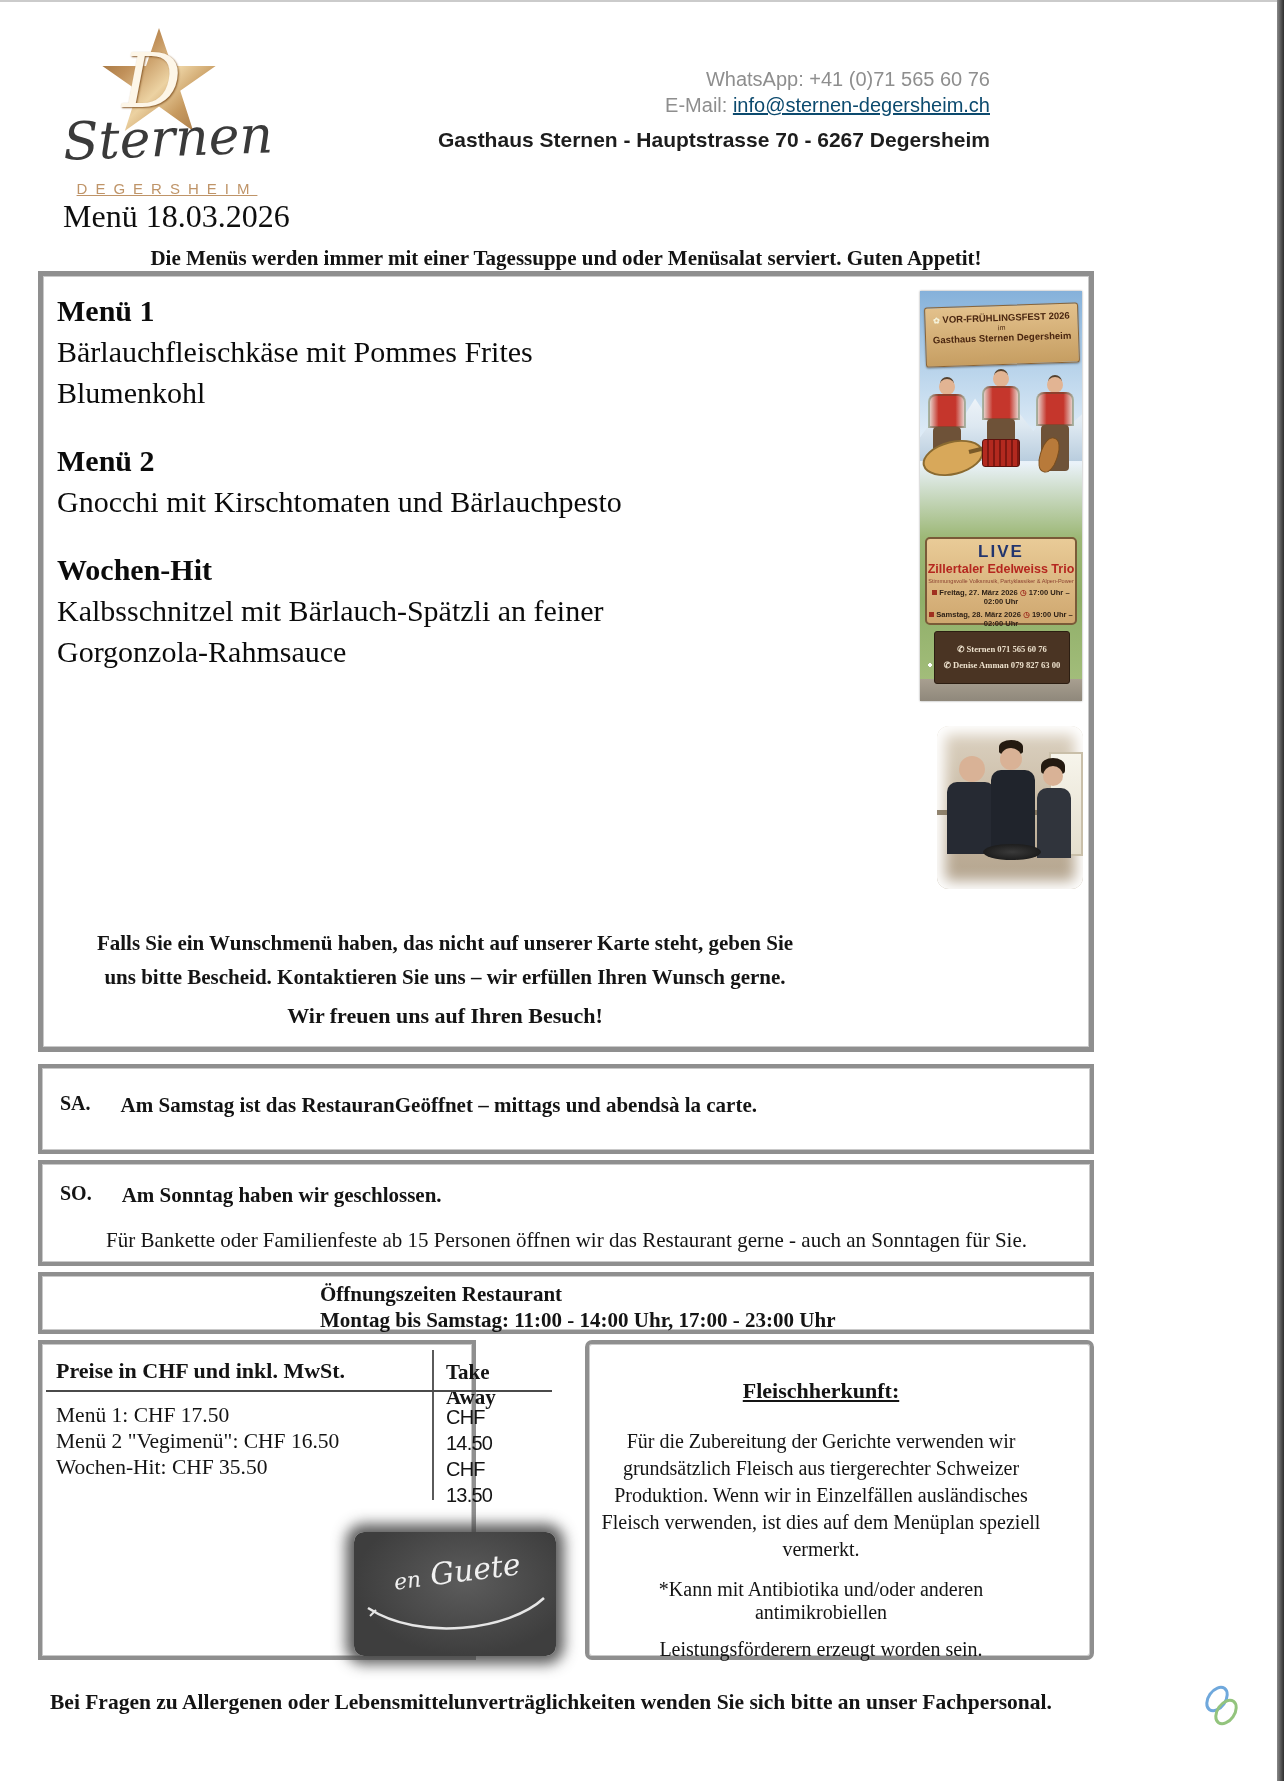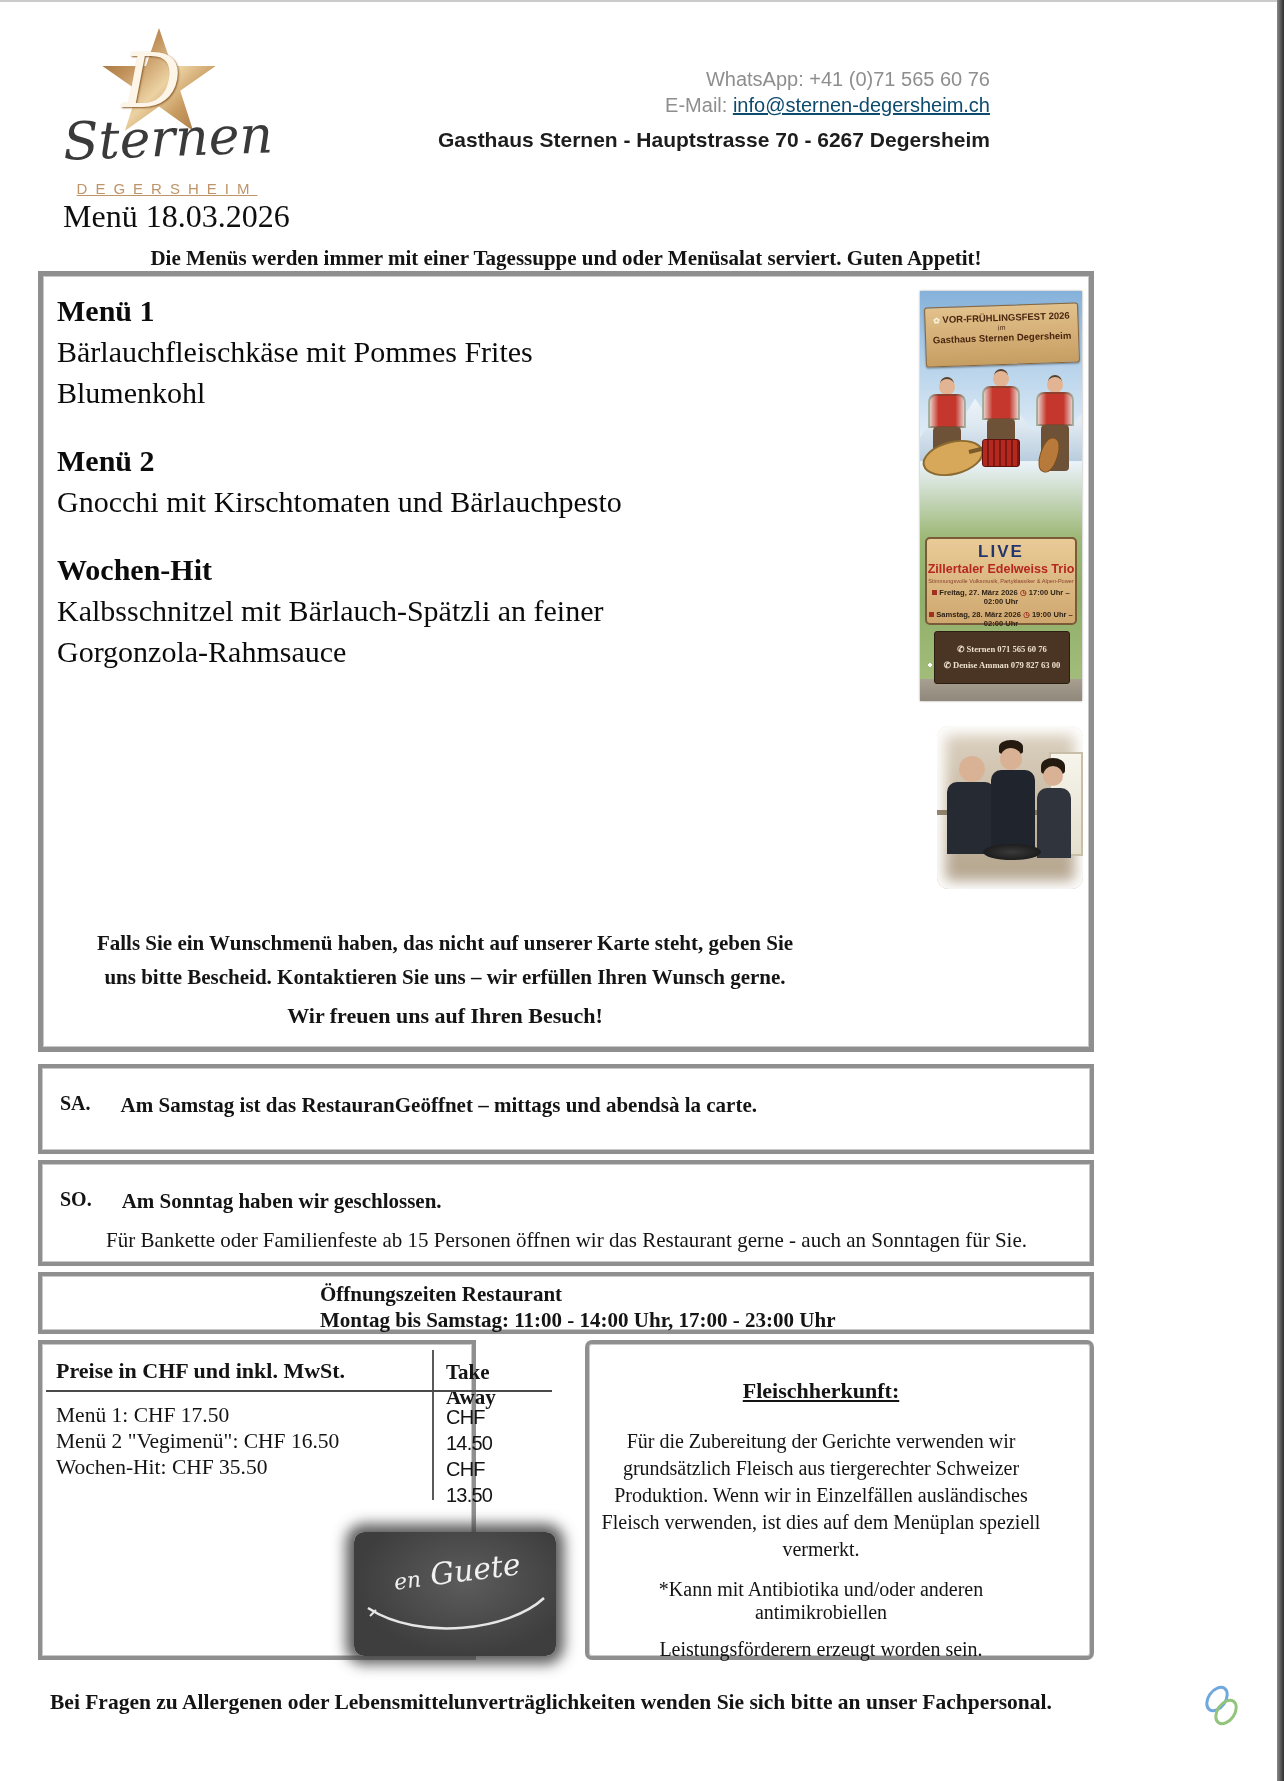--- a/index.html
+++ b/index.html
@@ -252,21 +252,21 @@
     <div class="welcome">Wir freuen uns auf Ihren Besuch!</div>
   </div>
 
   <div class="gbox box-sa">
     <div class="day-line">
       <span class="day-label">SA.</span><span class="day-bold">Am Samstag ist das RestauranGeöffnet – mittags und abendsà la carte.</span>
     </div>
   </div>
 
   <div class="gbox box-so">
-    <div class="day-line" style="top:18px;margin-top:6px;">
+    <div class="day-line" style="top:18px;">
       <span class="day-label">SO.</span><span class="day-bold">Am Sonntag haben wir geschlossen.</span>
     </div>
     <div class="so-note">Für Bankette oder Familienfeste ab 15 Personen öffnen wir das Restaurant gerne - auch an Sonntagen für Sie.</div>
   </div>
 
   <div class="gbox box-hours">
     <div class="hours-inner">
       <div>Öffnungszeiten Restaurant</div>
       <div>Montag bis Samstag: 11:00 - 14:00 Uhr, 17:00 - 23:00 Uhr</div>
     </div>

